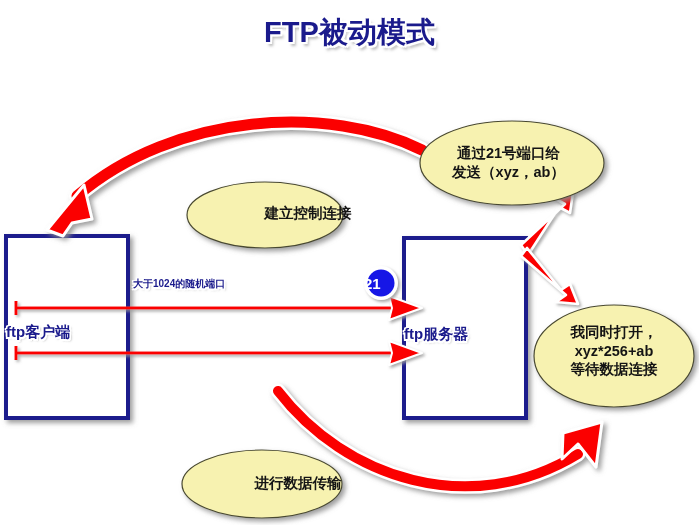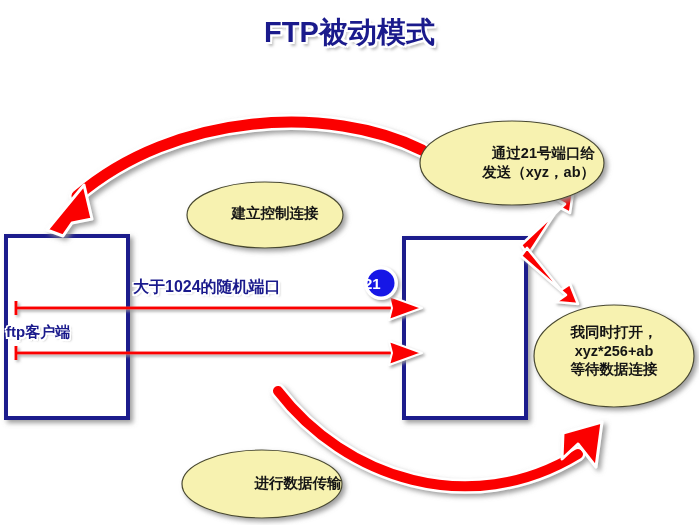--- a/index.html
+++ b/index.html
@@ -59,21 +59,21 @@
     text-align: left;
     text-shadow:
       -1.5px -1.5px 0 #fff, 1.5px -1.5px 0 #fff,
       -1.5px  1.5px 0 #fff, 1.5px  1.5px 0 #fff,
       -1.5px 0 0 #fff, 1.5px 0 0 #fff,
       0 -1.5px 0 #fff, 0 1.5px 0 #fff,
       2px 2px 2px rgba(130,130,130,0.6);
   }
   
   .linklabel {
-    font-size: 16px;
+    font-size: 10px;
     font-weight: bold;
     color: #1a1a8c;
     text-shadow:
       -1.5px -1.5px 0 #fff, 1.5px -1.5px 0 #fff,
       -1.5px  1.5px 0 #fff, 1.5px  1.5px 0 #fff,
       -1.5px 0 0 #fff, 1.5px 0 0 #fff,
       0 -1.5px 0 #fff, 0 1.5px 0 #fff,
       2px 2px 2px rgba(130,130,130,0.55);
   }
   
@@ -165,29 +165,30 @@
     <g filter="url(#dropsh-sm)">
       <circle cx="381" cy="275" r="17" fill="#ffffff"></circle>
       <circle cx="381" cy="275" r="13.5" fill="#1414e6"></circle>
     </g>
   </svg>
 
   <div id="title" class="tx">FTP被动模式</div>
 
   <div class="tx boxlabel" style="left:6px; top:316px; width:122px;">ftp客户端</div>
 
+  <div class="tx boxlabel" style="left:404px; top:318px; width:122px;">ftp服务器</div>
 
   <div class="tx linklabel" style="left:133px; top:270px;">大于1024的随机端口</div>
 
 
   <div id="port-badge-label" style="left:364px; top:267px;">21</div>
 
-  <div class="balloontext" style="left:187px; top:196px; width:176px;">建立控制连接</div>
+  <div class="balloontext" style="left:187px; top:196px; width:176px;padding-left:33px;">建立控制连接</div>
 
-  <div class="balloontext" style="left:422px; top:136px; width:173px;text-align:right;">通过21号端口给
+  <div class="balloontext" style="left:422px; top:136px; width:173px;">通过21号端口给
 发送（xyz，ab）</div>
 
   <div class="balloontext" style="left:534px; top:315px; width:160px;">我同时打开，
 xyz*256+ab
 等待数据连接</div>
 
   <div class="balloontext" style="left:182px; top:466px; width:160px;padding-left:36px;">进行数据传输</div>
 
 </div>
 

